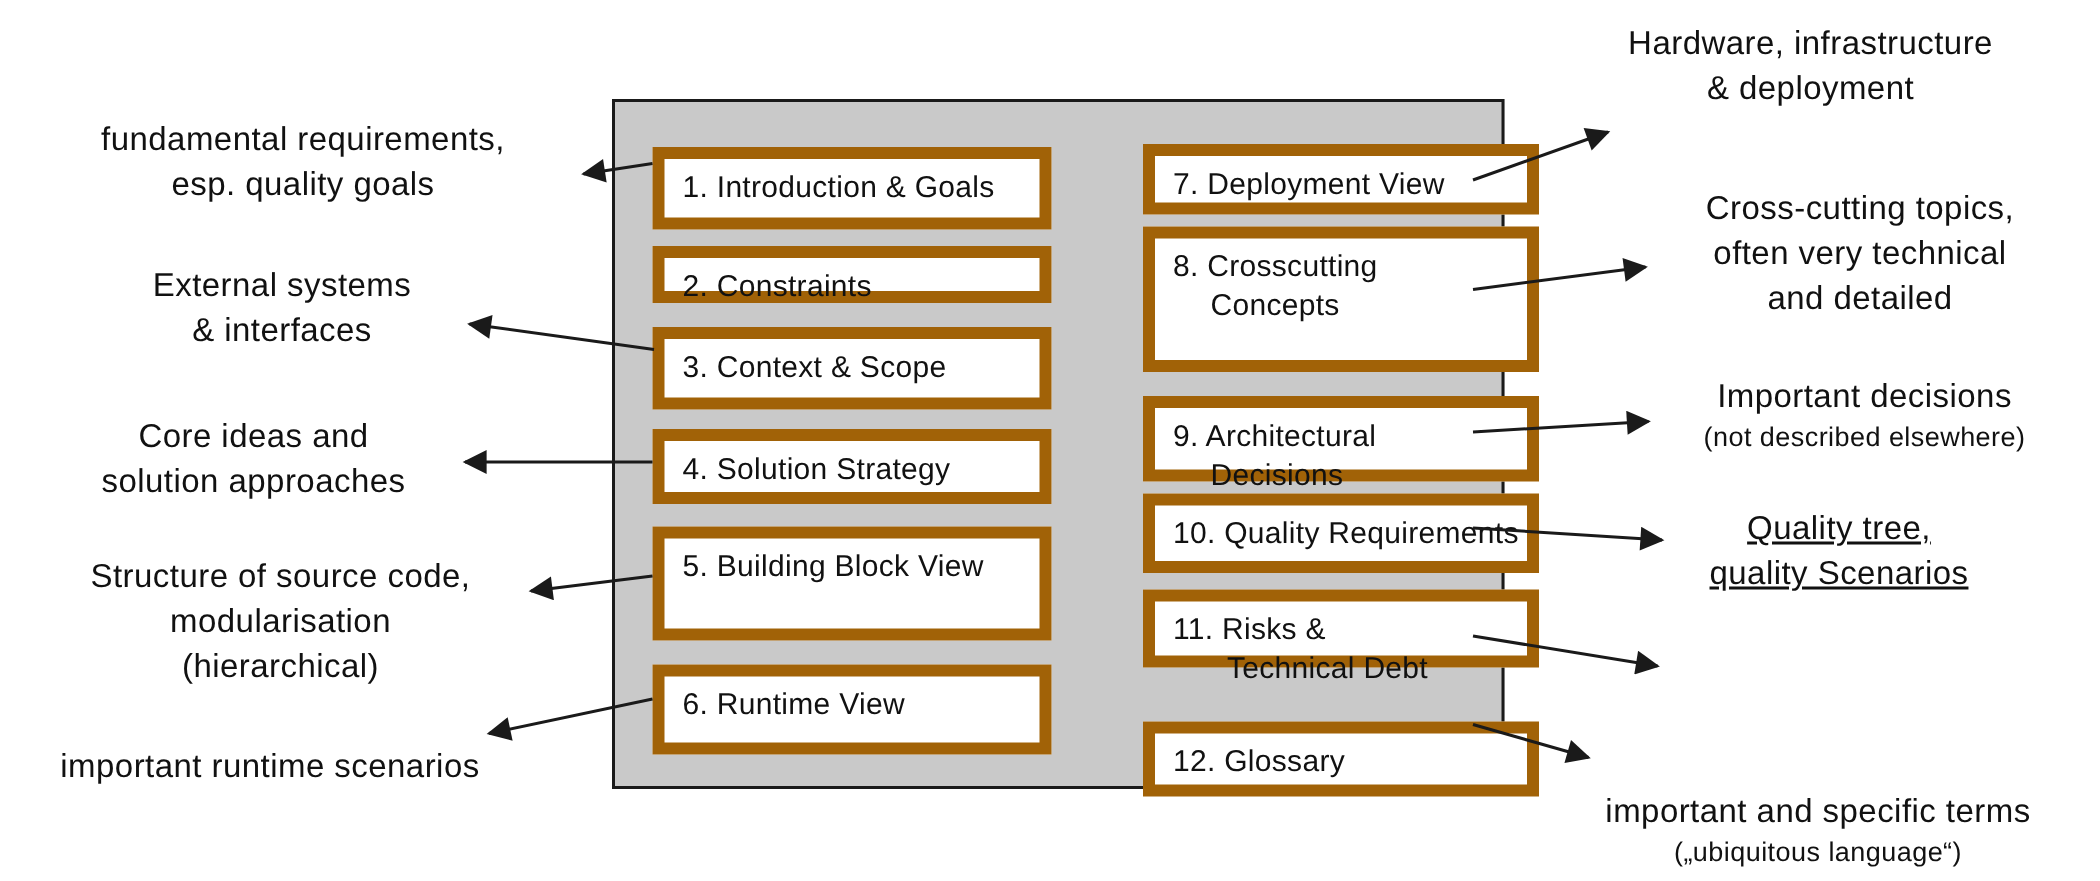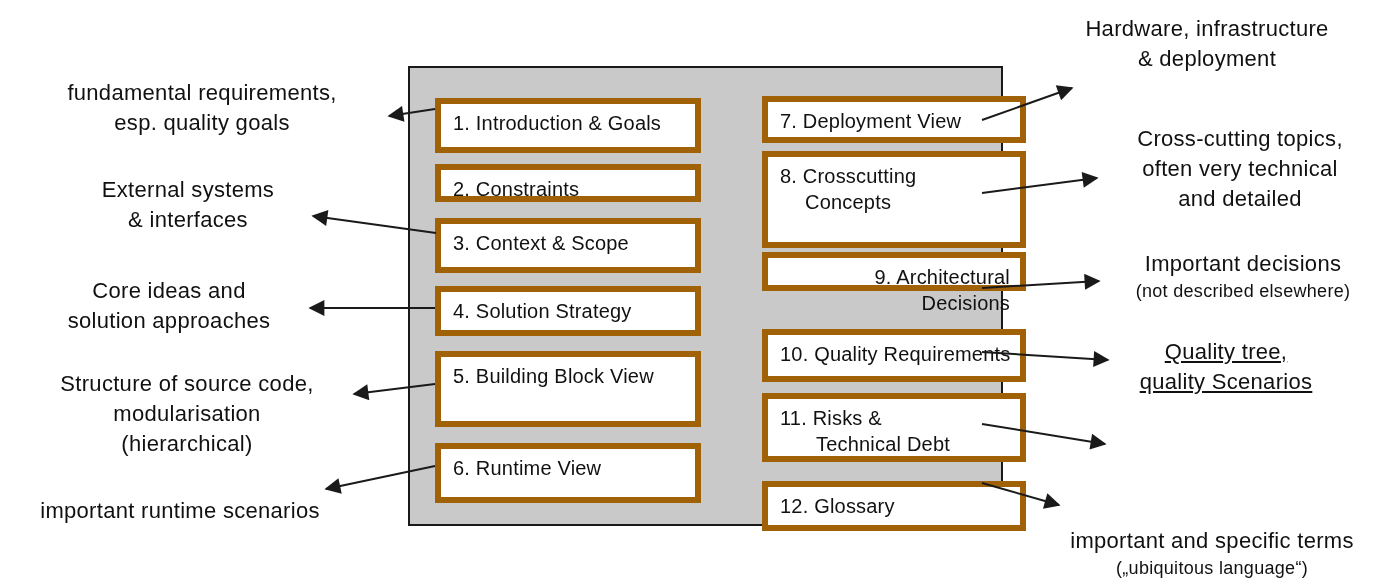--- a/index.html
+++ b/index.html
@@ -14,21 +14,21 @@
   .container{
     position:absolute;
     left:408px;top:66px;width:595px;height:460px;
     background:#c9c9c9;
     border:2px solid #1a1a1a;
     box-sizing:border-box;
   }
   .box{
     position:absolute;
     background:#ffffff;
-    border:6px solid #a16207;
+    border:8px solid #a16207;
     box-sizing:border-box;
     font-size:20px;
     line-height:26px;
     padding:6px 10px 0 12px;
     letter-spacing:0.2px;
     white-space:nowrap;
   }
   .box .l2a{margin-left:25px;}
   .box .l2b{margin-left:36px;}
   .col-l{left:435px;width:266px;}
@@ -74,28 +74,28 @@
     <div>6. Runtime View</div>
   </div>
 
   <div class="box col-r" style="top:96px;height:47px;">
     <div>7. Deployment View</div>
   </div>
   <div class="box col-r" style="top:151px;height:97px;">
     <div>8. Crosscutting</div>
     <div class="l2a">Concepts</div>
   </div>
-  <div class="box col-r" style="top:252px;height:39px;text-align:right;">
+  <div class="box col-r" style="top:264px;height:57px;">
     <div>9. Architectural</div>
     <div class="l2a">Decisions</div>
   </div>
   <div class="box col-r" style="top:329px;height:53px;">
     <div>10. Quality Requirements</div>
   </div>
-  <div class="box col-r" style="top:393px;height:69px;">
+  <div class="box col-r" style="top:393px;height:52px;">
     <div>11. Risks &amp;</div>
     <div class="l2b">Technical Debt</div>
   </div>
   <div class="box col-r" style="top:481px;height:50px;">
     <div>12. Glossary</div>
   </div>
 
   <div class="note" style="left:22px;top:78px;width:360px;">
     <div>fundamental requirements,</div>
     <div>esp. quality goals</div>

